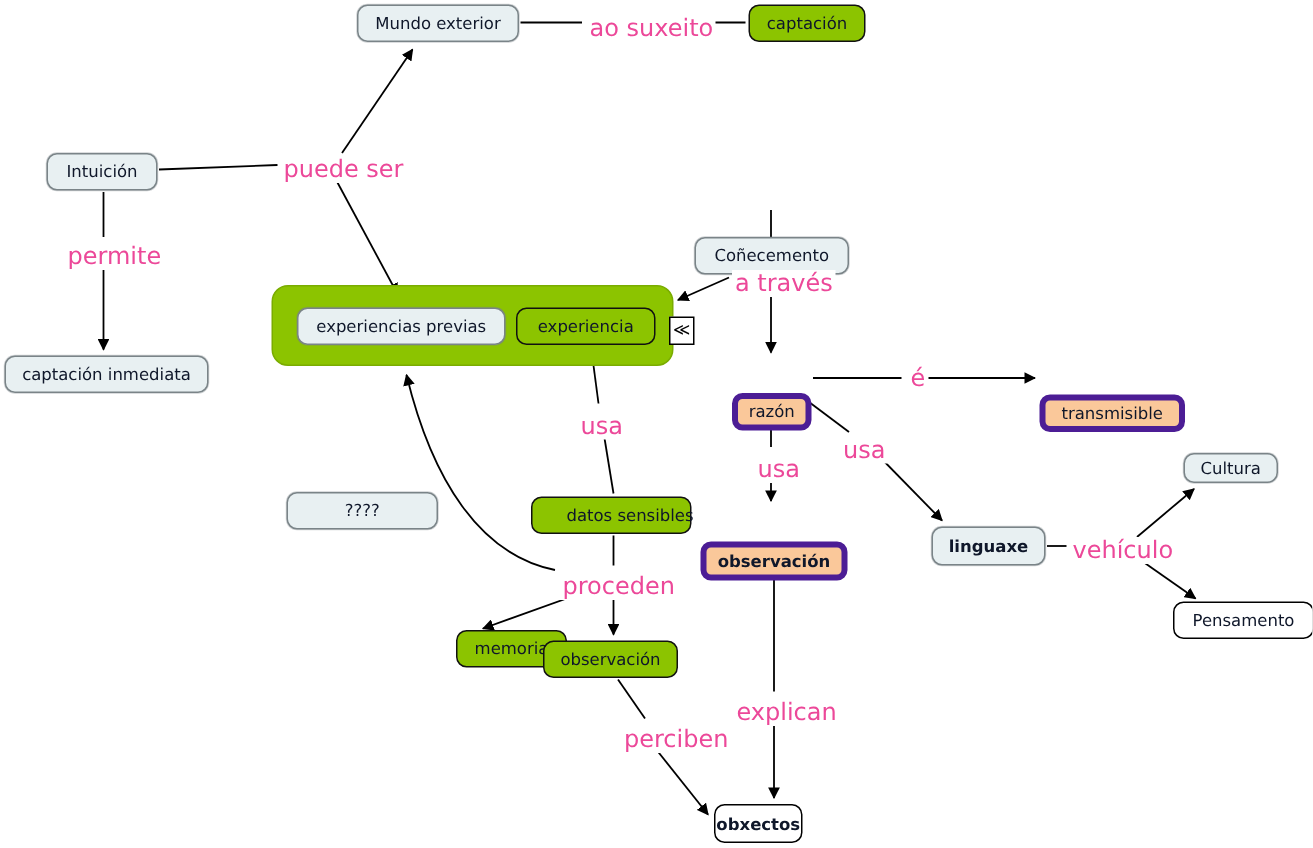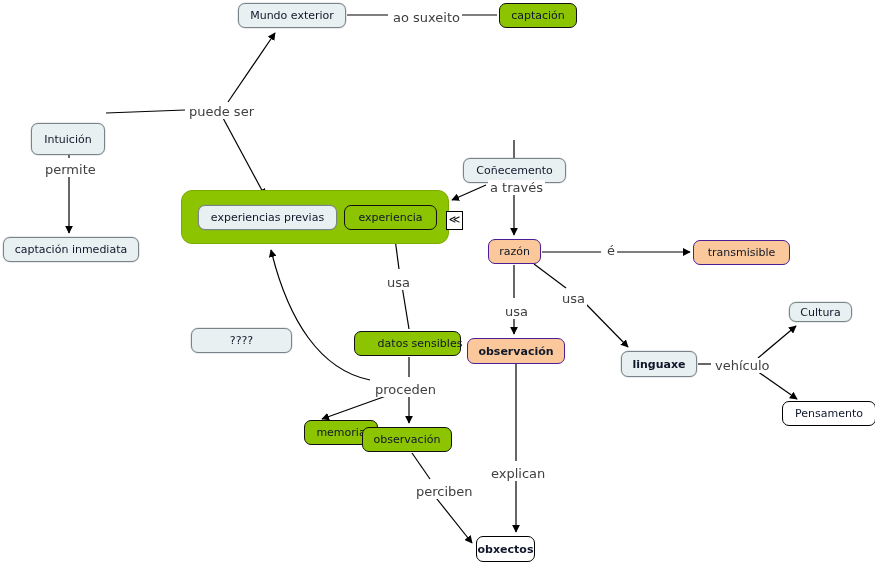--- a/index.html
+++ b/index.html
@@ -44,36 +44,37 @@
   .n-white {
     background: #ffffff;
     border: 1px solid #000000;
   }
   .n-green {
     background: #8cc400;
     border: 1px solid #111111;
   }
   .n-orange {
     background: #fac89a;
-    border: 1px solid #4c1d95;
+    border: 4px solid #4c1d95;
+    margin-top: 23px;
   }
   .n-bold { font-weight: bold; }
 
   .group-box {
     position: absolute;
     box-sizing: border-box;
     background: #8cc400;
     border: 1px solid #7aac00;
     border-radius: 11px;
     z-index: 3;
   }
   .edge-label {
     position: absolute;
-    font-size: 13px;
-    color: #404040;
+    font-size: 16px;
+    color: #ec4899;
     background: #ffffff;
     white-space: nowrap;
     line-height: 1;
     padding: 1px 2px;
     z-index: 6;
   }
   .link-icon {
     position: absolute;
     width: 15px;
     height: 17px;
@@ -148,21 +149,21 @@
       <line x1="412" y1="453" x2="430" y2="479"></line>
       <line x1="433" y1="494" x2="472" y2="543" marker-end="url(#arrow)"></line>
     </g>
   </svg>
 
   <div class="group-box" style="left: 181px; top: 190px; width: 268px; height: 54px; background: rgb(140, 196, 0);"></div>
 
   <div id="node-layer">
       <div class="node n-lightblue" style="left: 238px; top: 3px; width: 108px; height: 25px;">Mundo exterior</div>
       <div class="node n-green" style="left: 499px; top: 3px; width: 78px; height: 25px;">captación</div>
-      <div class="node n-lightblue" style="left: 31px; top: 102px; width: 74px; height: 32px; margin-top: 21px;">Intuición</div>
+      <div class="node n-lightblue" style="left: 31px; top: 102px; width: 74px; height: 25px;">Intuición</div>
       <div class="node n-lightblue" style="left: 3px; top: 237px; width: 136px; height: 25px;">captación inmediata</div>
       <div class="node n-lightblue" style="left: 463px; top: 114px; width: 103px; height: 25px; margin-top: 44px;">Coñecemento</div>
       <div class="node n-lightblue" style="left: 198px; top: 205px; width: 139px; height: 25px;">experiencias previas</div>
       <div class="node n-green" style="left: 344px; top: 205px; width: 93px; height: 25px;">experiencia</div>
       <div class="node n-orange" style="left: 488px; top: 239px; width: 53px; height: 25px;">razón</div>
       <div class="node n-orange" style="left: 693px; top: 240px; width: 97px; height: 25px;">transmisible</div>
       <div class="node n-lightblue" style="left: 191px; top: 328px; width: 101px; height: 25px;">????</div>
       <div class="node n-green" style="left: 354px; top: 331px; width: 107px; height: 25px; padding-left: 34px;">datos sensibles</div>
       <div class="node n-orange n-bold" style="left: 467px; top: 338px; width: 98px; height: 26px;">observación</div>
       <div class="node n-lightblue n-bold" style="left: 621px; top: 351px; width: 76px; height: 26px;">linguaxe</div>

